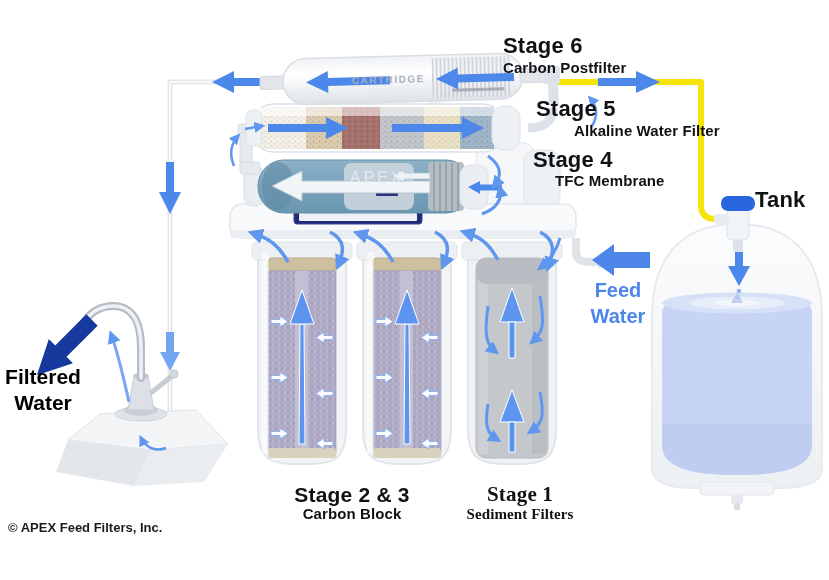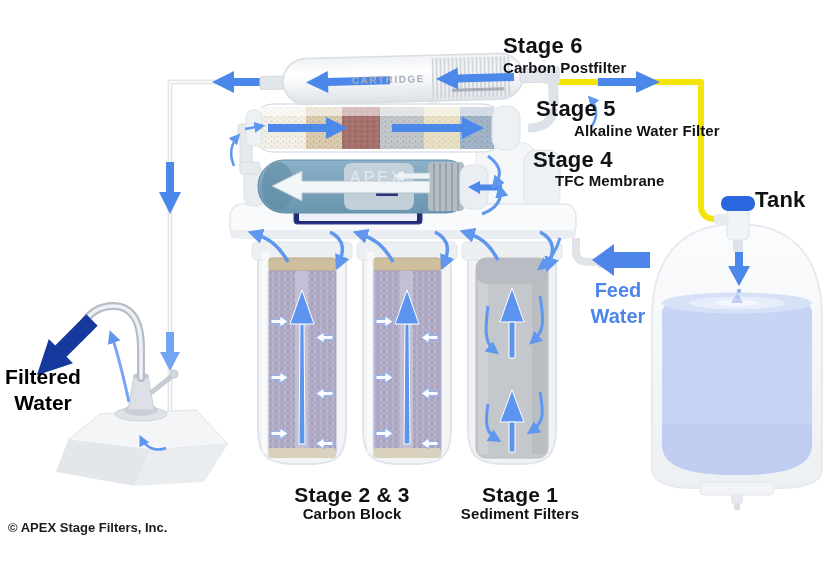--- a/index.html
+++ b/index.html
@@ -306,22 +306,22 @@
   <div class="lbl navy" style="left:0px;top:364px;width:86px;white-space:normal;">
     <div>Filtered</div>
     <div>Water</div>
   </div>
 
   <div class="lbl ctr" style="left:278px;top:483px;width:148px;">
     <div class="t" style="font-size:21px;">Stage 2 &amp; 3</div>
     <div class="s">Carbon Block</div>
   </div>
 
-  <div class="lbl ctr" style="left:448px;top:483px;width:144px;">
+  <div class="lbl ctr" style="left:448px;top:483px;width:144px;font-family:Liberation Serif, serif;">
     <div class="t" style="font-size:21px;">Stage 1</div>
     <div class="s">Sediment Filters</div>
   </div>
 
   <div class="shellmark" style="left:352px;top:74px;">CARTRIDGE</div>
   <div class="brandmark" style="left:350px;top:169px;">APEX</div>
 
-  <div class="lbl copyright" style="left:8px;top:521px;">© APEX Stage Filters, Inc.</div>
+  <div class="lbl copyright" style="left:8px;top:521px;">© APEX Feed Filters, Inc.</div>
 </div>
 
 </body></html>

